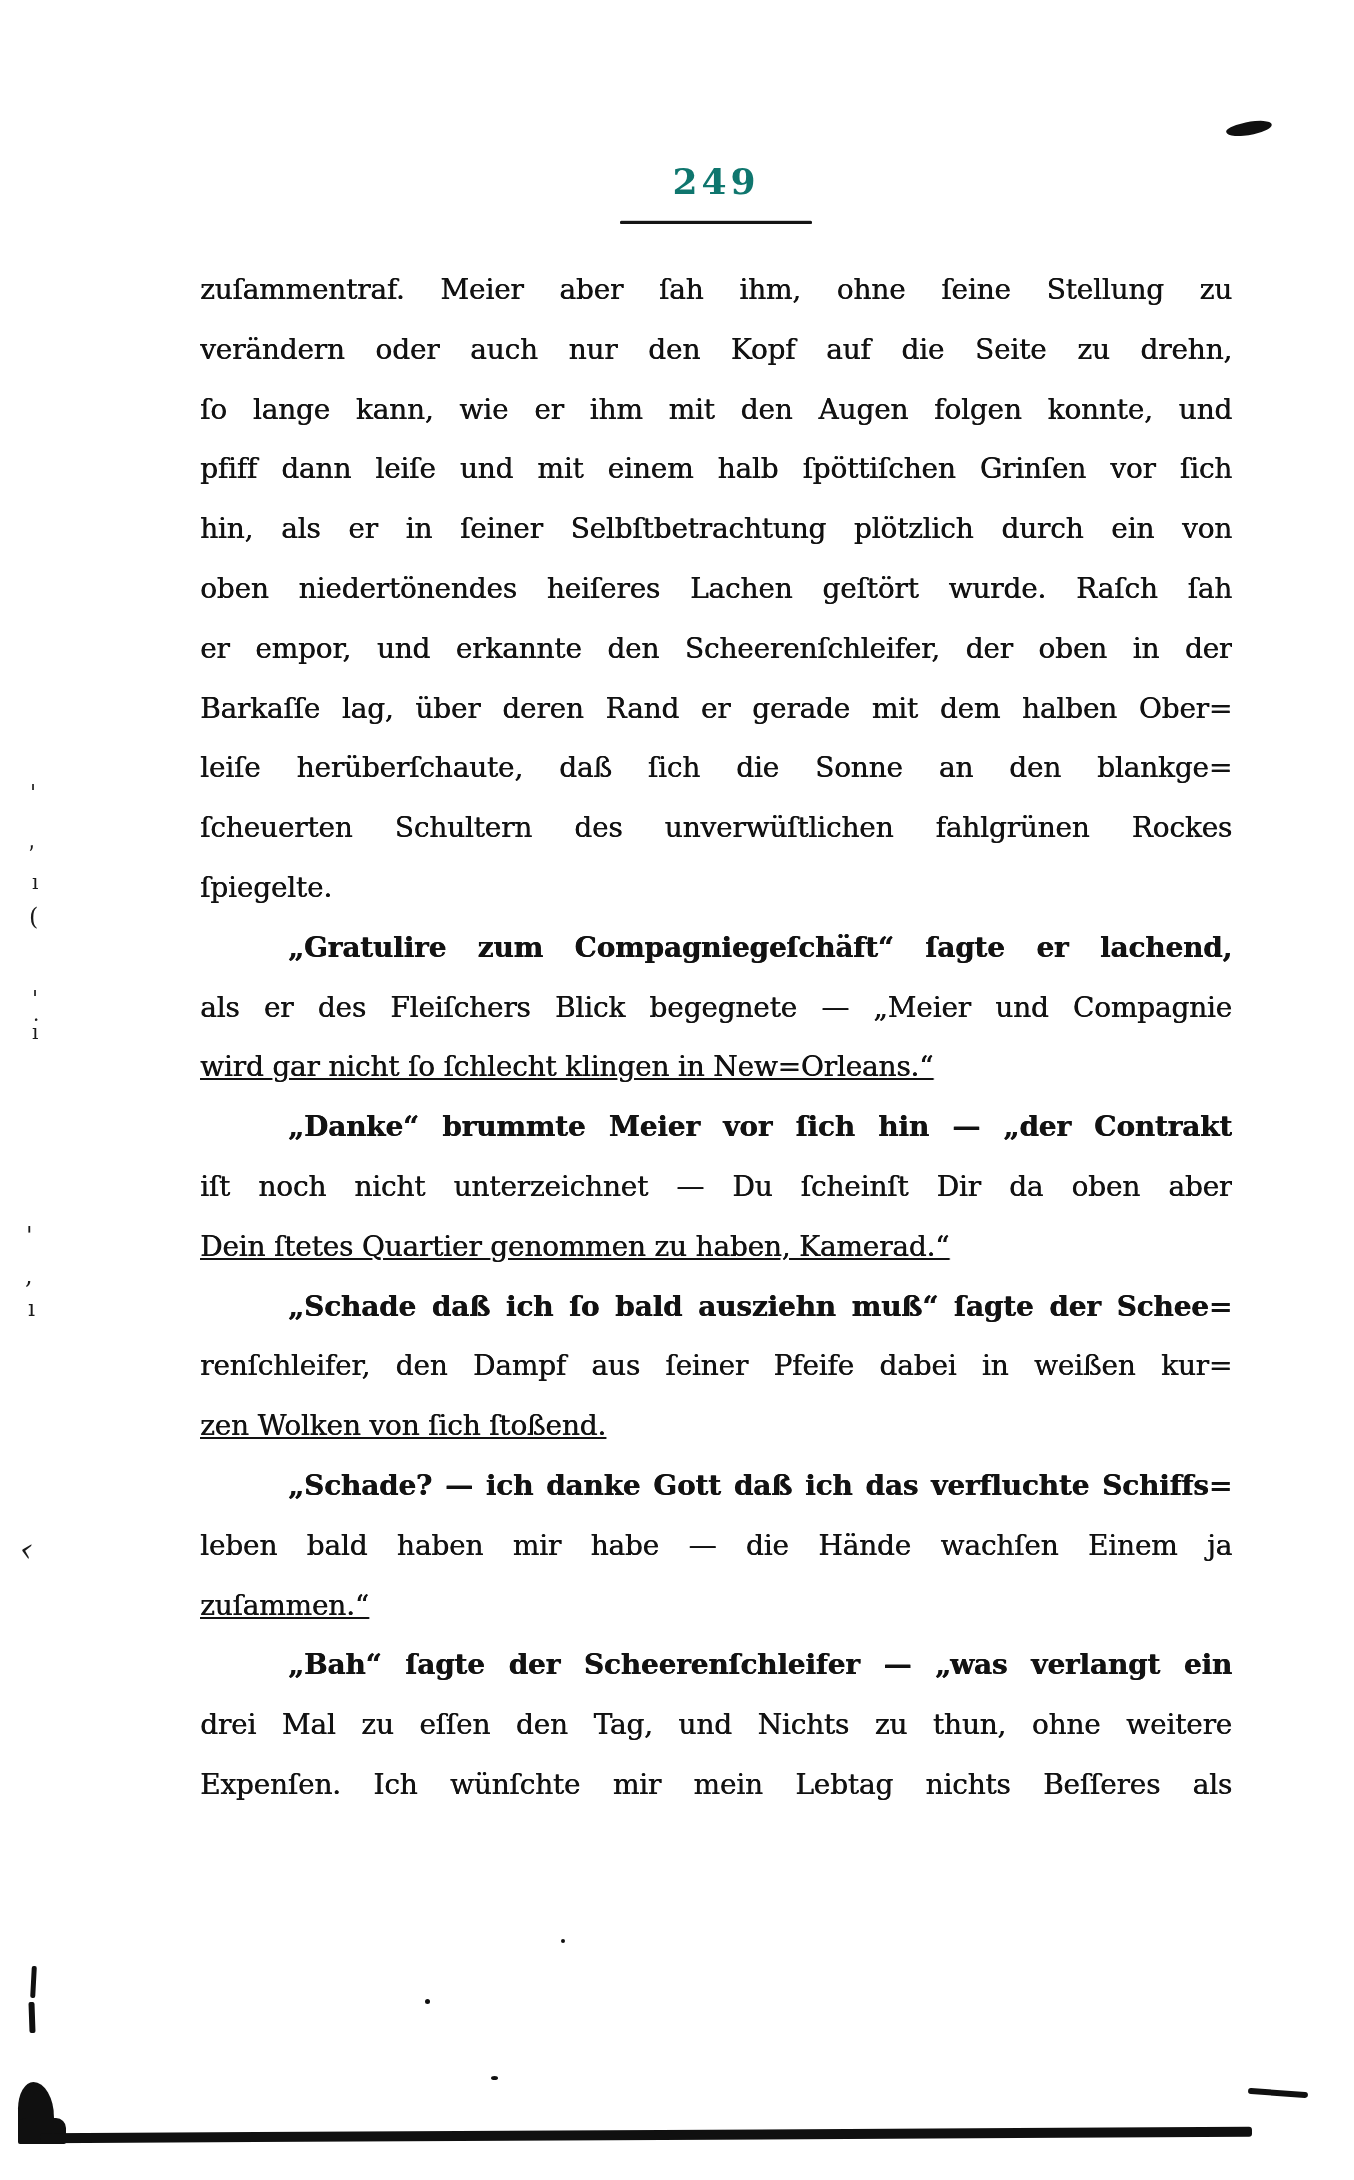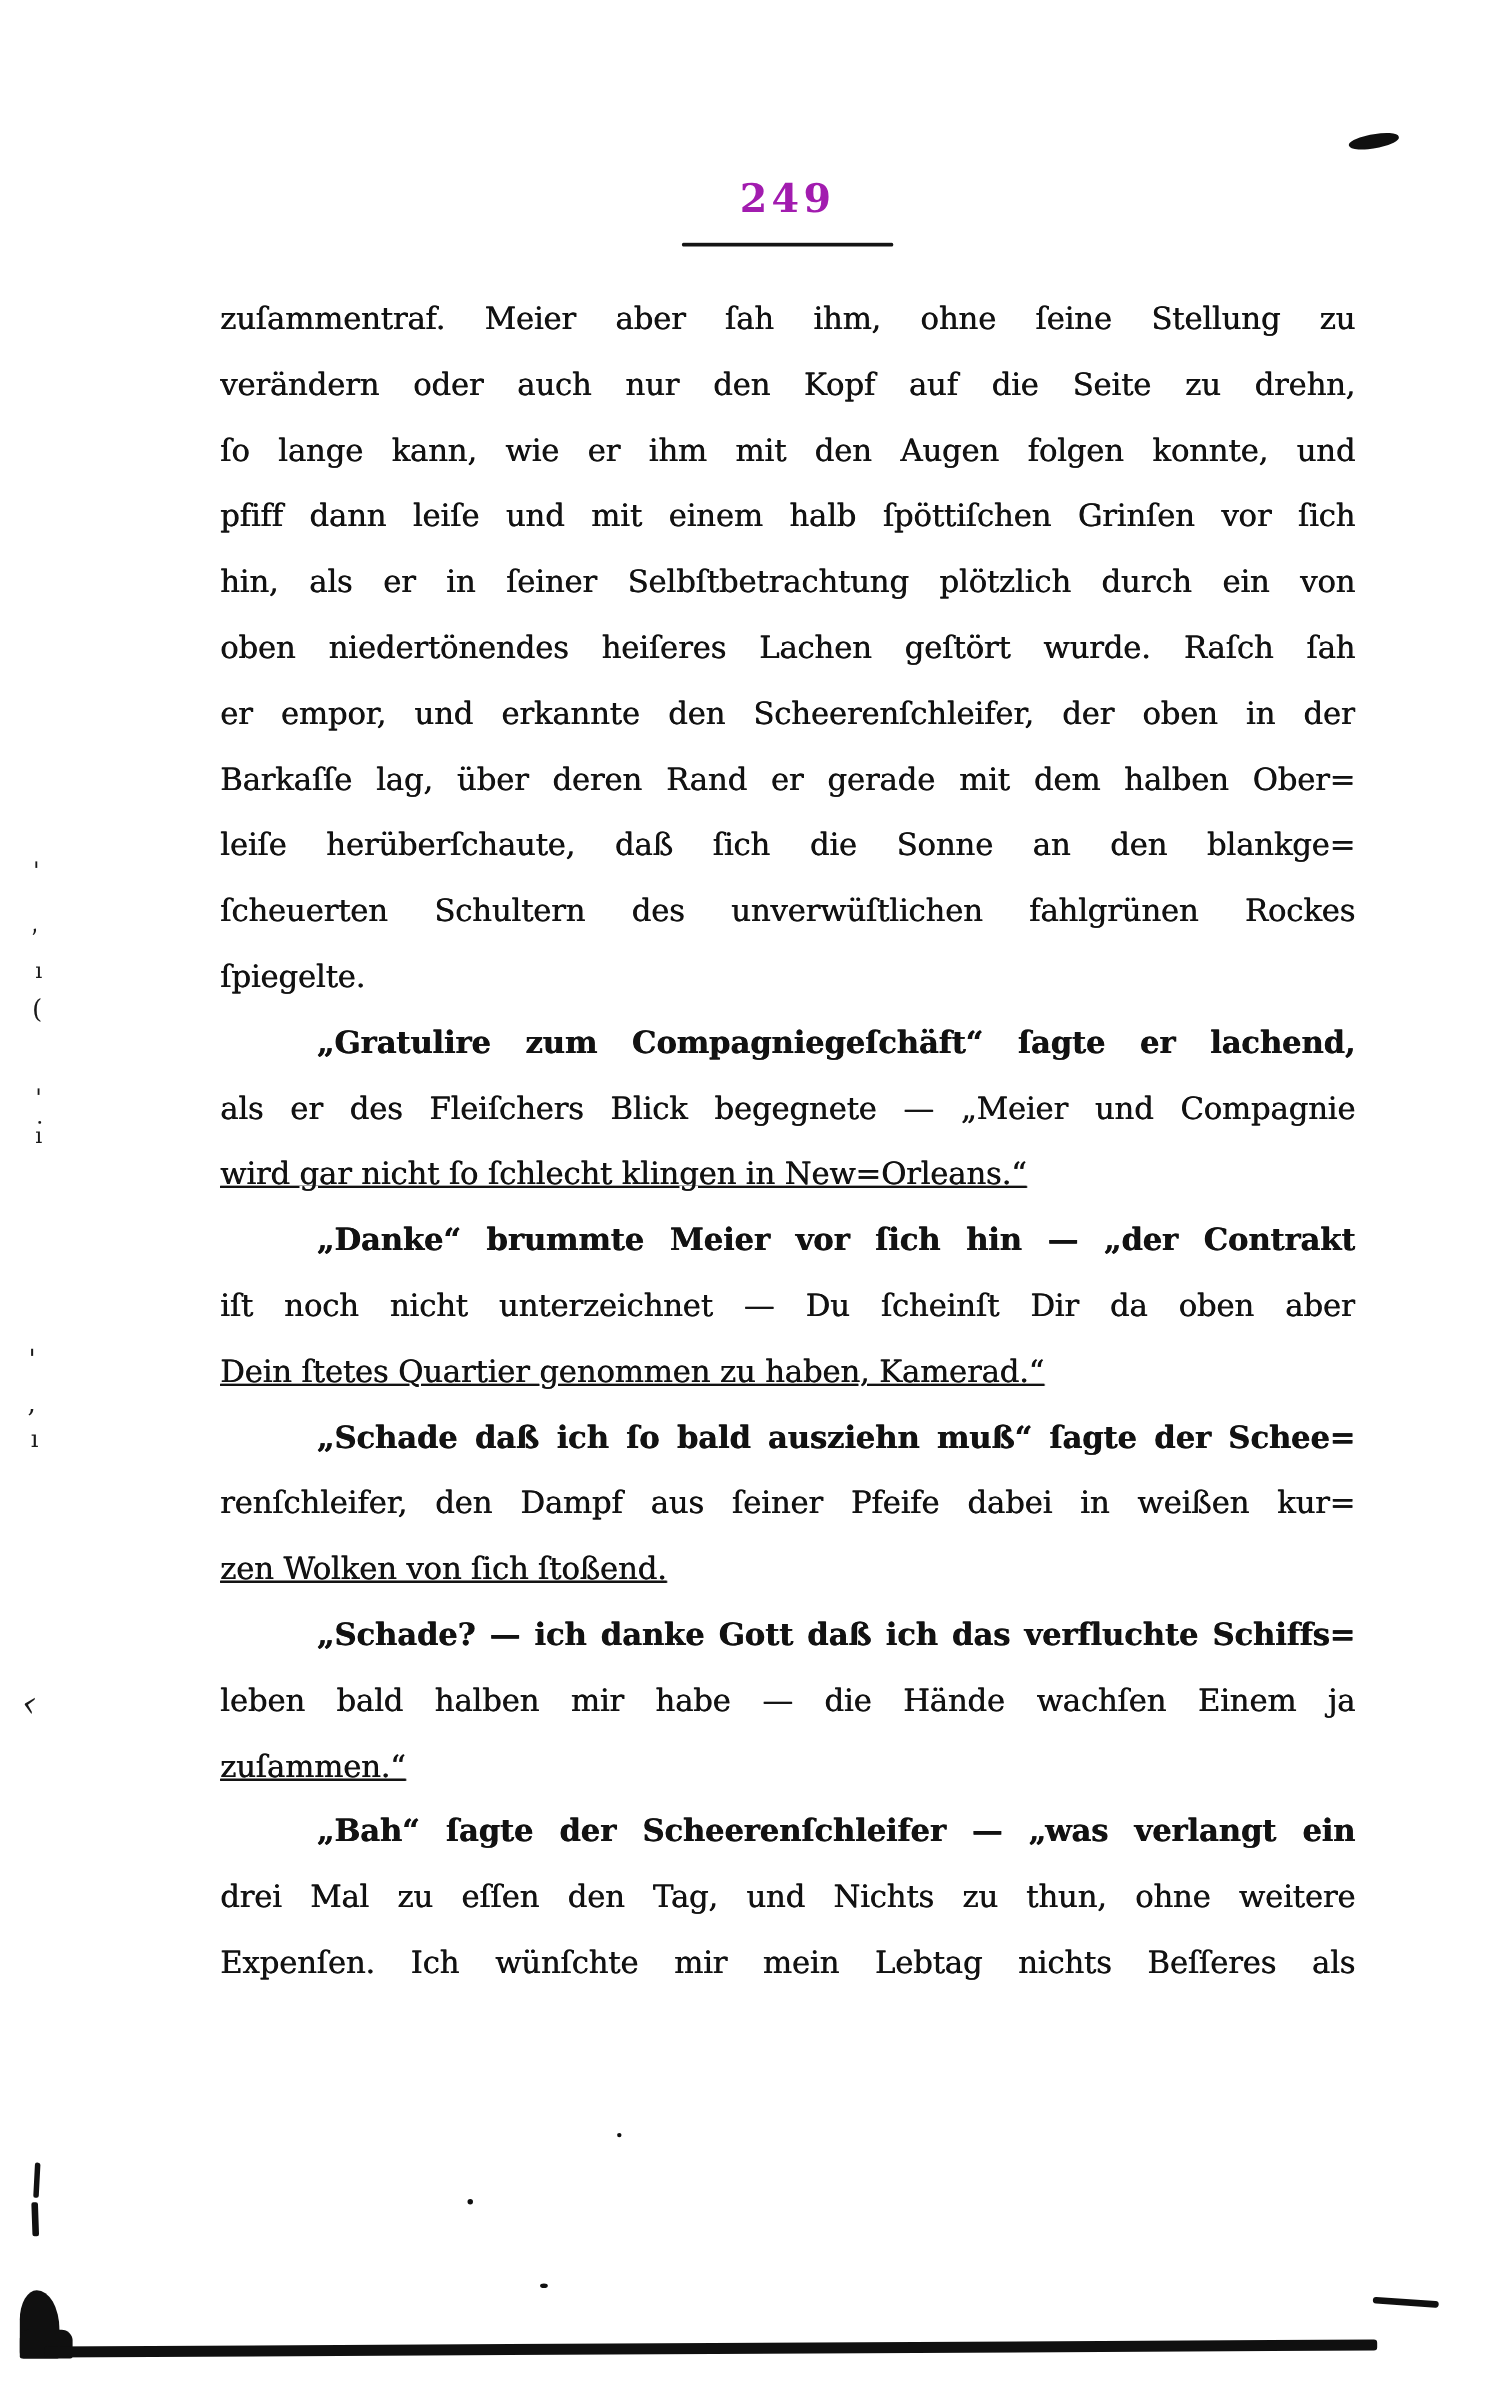--- a/index.html
+++ b/index.html
@@ -7,21 +7,21 @@
     position:relative;
     width:1354px;height:2180px;
     background:#ffffff;
     overflow:hidden;
     font-family:"DejaVu Serif","Liberation Serif",serif;
     color:#121212;
   }
   .pageno{
     position:absolute;left:200px;top:160px;width:1032px;
     text-align:center;font-size:36px;font-weight:bold;
-    letter-spacing:4px;color:#a21caf;
+    letter-spacing:4px;color:#0f766e;
   }
   .pagerule{
     position:absolute;left:620px;top:221px;width:192px;height:3px;
     background:#151515;border-radius:1px;
     box-shadow:0 -2px 0 -1px #15151533;
   }
   .textblock{
     position:absolute;left:200px;top:260px;width:1032px;
     font-size:28px;line-height:59.8px;letter-spacing:-0.2px;
     text-shadow:0.45px 0 0 currentColor; 
@@ -90,21 +90,21 @@
         <div class="line">iſt noch nicht unterzeichnet — Du ſcheinſt Dir da oben aber</div>
         <div class="line last">Dein ſtetes Quartier genommen zu haben, Kamerad.“</div>
       </div>
       <div>
         <div class="line indent">„Schade daß ich ſo bald ausziehn muß“ ſagte der Schee=</div>
         <div class="line">renſchleifer, den Dampf aus ſeiner Pfeife dabei in weißen kur=</div>
         <div class="line last">zen Wolken von ſich ſtoßend.</div>
       </div>
       <div>
         <div class="line indent">„Schade? — ich danke Gott daß ich das verfluchte Schiffs=</div>
-        <div class="line">leben bald halben mir habe — die Hände wachſen Einem ja</div>
+        <div class="line">leben bald haben mir habe — die Hände wachſen Einem ja</div>
         <div class="line last">zuſammen.“</div>
       </div>
       <div>
         <div class="line indent">„Bah“ ſagte der Scheerenſchleifer — „was verlangt ein</div>
         <div class="line">drei Mal zu eſſen den Tag, und Nichts zu thun, ohne weitere</div>
         <div class="line">Expenſen.  Ich wünſchte mir mein Lebtag nichts Beſſeres als</div>
       </div>
     </div>
 
   <div id="margin-marks">

